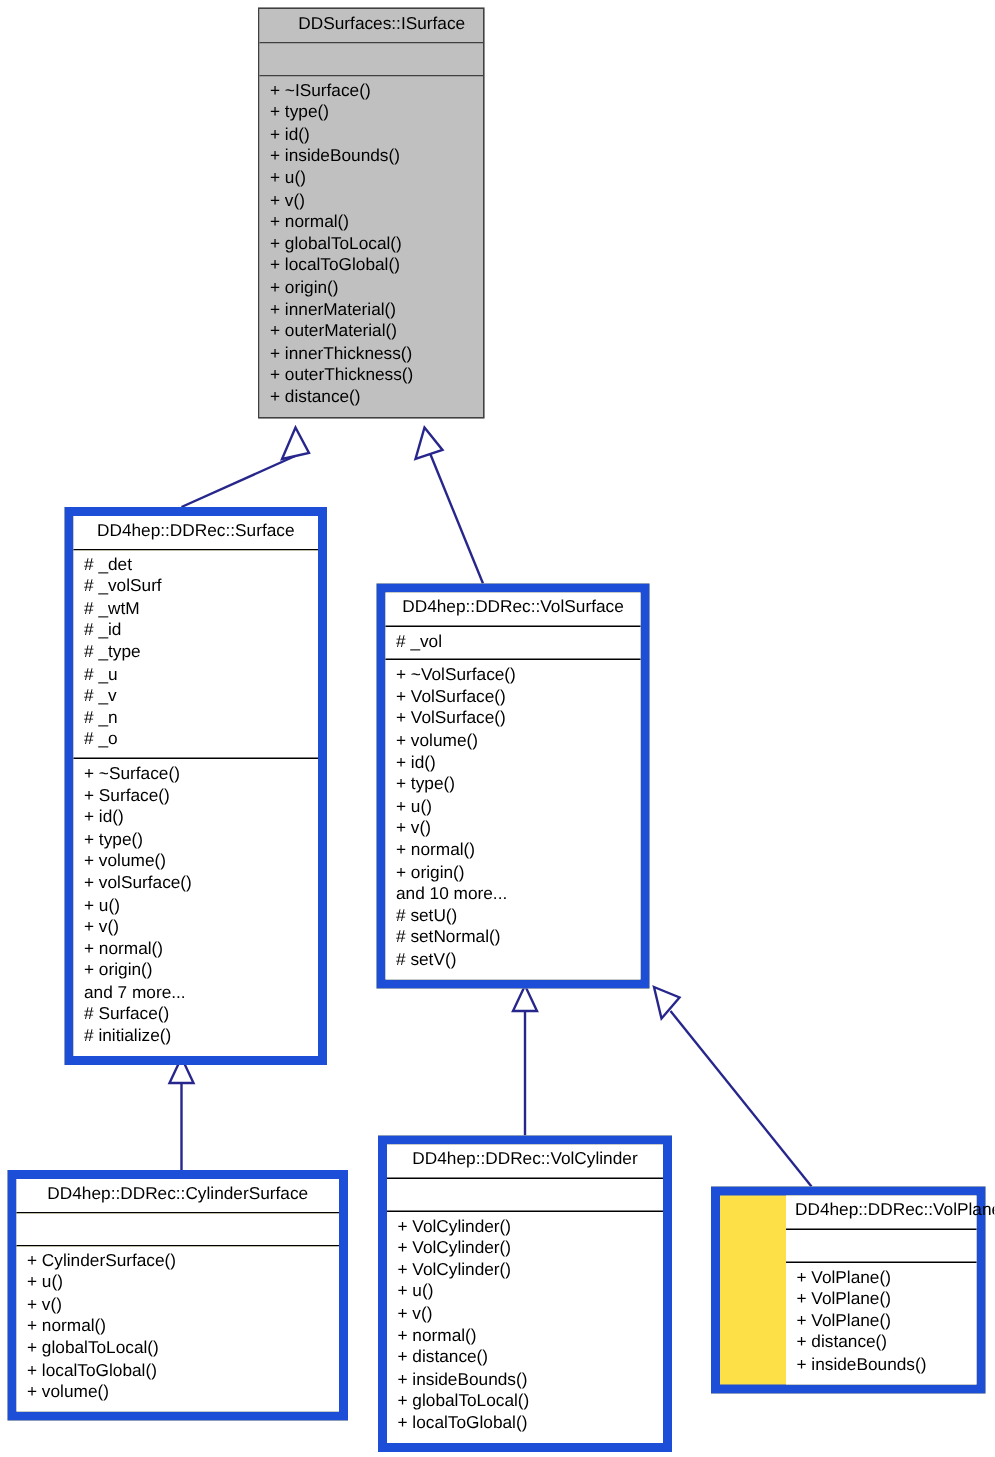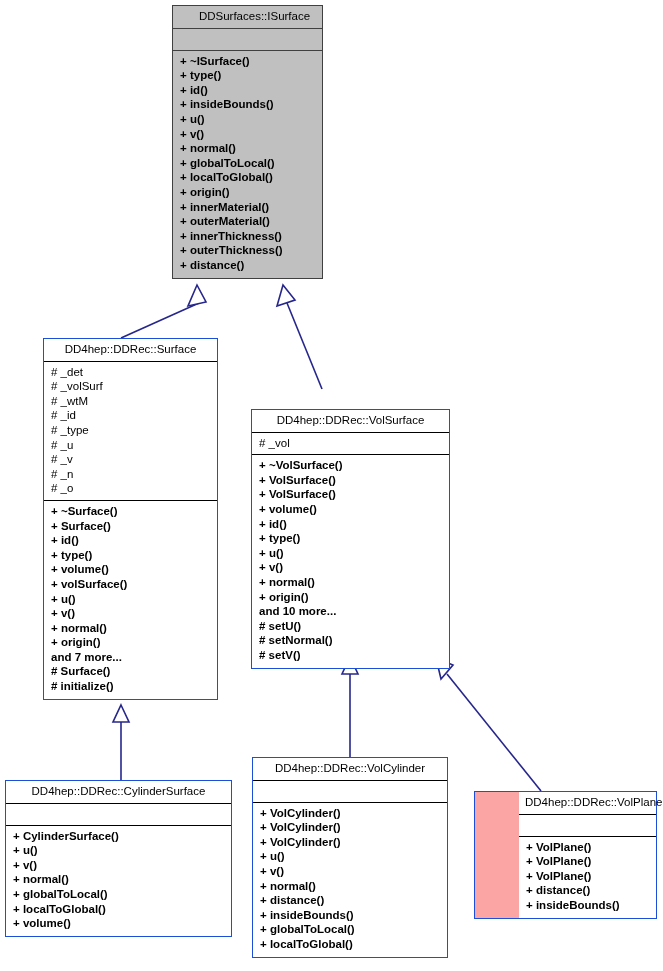--- a/index.html
+++ b/index.html
@@ -21,22 +21,22 @@
     position: absolute;
     left: 0;
     top: 0;
     width: 663px;
     height: 971px;
     pointer-events: none;
   }
   .uml-class {
     position: absolute;
     box-sizing: border-box;
-    border: 1px solid #1d4ed8;
-    background: #fca5a5;
+    border: 6px solid #1d4ed8;
+    background: #fde047;
     font-size: 11.5px;
     line-height: 14.6px;
     color: #000000;
     z-index: 2;
   }
   .uml-class.base {
     background: #c0c0c0;
     border: 1px solid #404040;
   }
   .uml-class.base .title-row,
@@ -63,21 +63,20 @@
     background: #ffffff;
     min-height: 16px;
   }
   .uml-class.base .attr-row {
     border-bottom: 1px solid #404040;
   }
   .op-row {
     box-sizing: border-box;
     padding: 3px 6px 5px 7px;
     background: #ffffff;
-    font-weight: bold;
   }
   .member {
     white-space: nowrap;
     text-align: left;
   }
   .empty-compartment {
     height: 14px;
   }
 </style>
 </head>
@@ -160,21 +159,21 @@
       <div class="member">+ u()</div>
       <div class="member">+ v()</div>
       <div class="member">+ normal()</div>
       <div class="member">+ origin()</div>
       <div class="member">and 7 more...</div>
       <div class="member"># Surface()</div>
       <div class="member"># initialize()</div>
     </div>
   </div>
 
-  <div class="uml-class" style="left:251px; top:389px; width:199px;margin-top:20px;">
+  <div class="uml-class" style="left:251px; top:389px; width:182px;">
     <div class="title-row">DD4hep::DDRec::VolSurface</div>
     <div class="attr-row">
       <div class="member"># _vol</div>
     </div>
     <div class="op-row">
       <div class="member">+ ~VolSurface()</div>
       <div class="member">+ VolSurface()</div>
       <div class="member">+ VolSurface()</div>
       <div class="member">+ volume()</div>
       <div class="member">+ id()</div>

